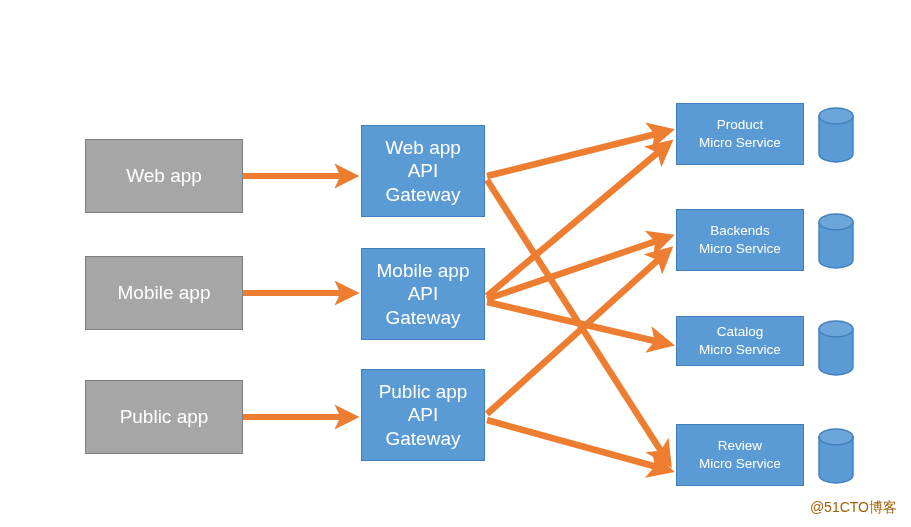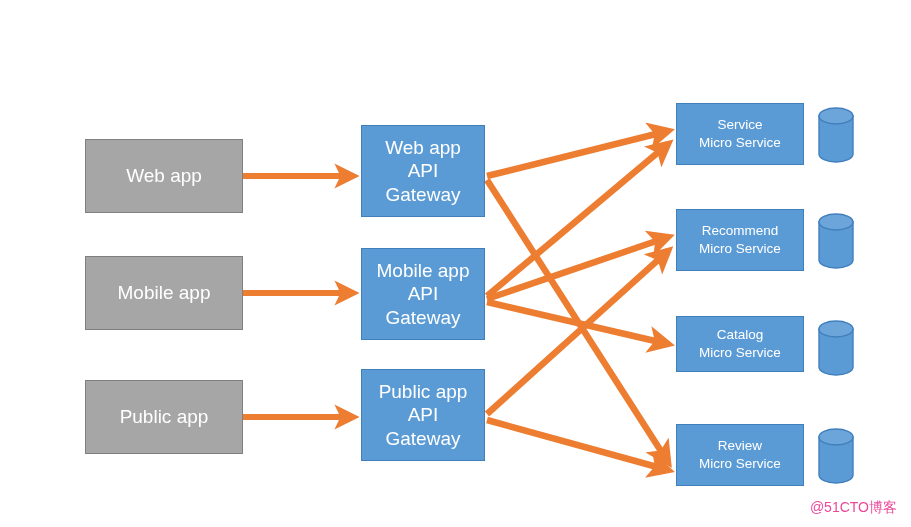--- a/index.html
+++ b/index.html
@@ -61,21 +61,21 @@
     line-height: 1.35;
   }
   .db-cyl {
     position: absolute;
   }
   #watermark {
     position: absolute;
     right: 14px;
     bottom: 10px;
     font-size: 14px;
-    color: #ec4899;
+    color: #a16207;
     white-space: nowrap;
   }
 </style>
 </head>
 <body>
 
 <div id="canvas">
 
 
   <svg id="arrow-layer" viewBox="0 0 911 527" xmlns="http://www.w3.org/2000/svg">
@@ -124,28 +124,28 @@
     <span>API</span>
     <span>Gateway</span>
   </div>
   <div class="node gateway-node" style="left:361px; top:369px; width:124px; height:92px;">
     <span>Public app</span>
     <span>API</span>
     <span>Gateway</span>
   </div>
 
   <div class="node service-node" style="left:676px; top:103px; width:128px; height:62px;">
-    <span>Service</span>
+    <span>Product</span>
     <span>Micro Service</span>
   </div>
   <div class="node service-node" style="left:676px; top:209px; width:128px; height:62px;">
-    <span>Recommend</span>
+    <span>Backends</span>
     <span>Micro Service</span>
   </div>
-  <div class="node service-node" style="left:676px; top:316px; width:128px; height:56px;">
+  <div class="node service-node" style="left:676px; top:316px; width:128px; height:50px;">
     <span>Catalog</span>
     <span>Micro Service</span>
   </div>
   <div class="node service-node" style="left:676px; top:424px; width:128px; height:62px;text-align:right;">
     <span>Review</span>
     <span>Micro Service</span>
   </div>
 
   <svg class="db-cyl" style="left:818px; top:107px;" width="36" height="56" viewBox="0 0 36 56">
     <path d="M1,9 L1,47 A17,8 0 0 0 35,47 L35,9 Z" fill="#5b9bd5" stroke="#417fbc" stroke-width="1.4"></path>

